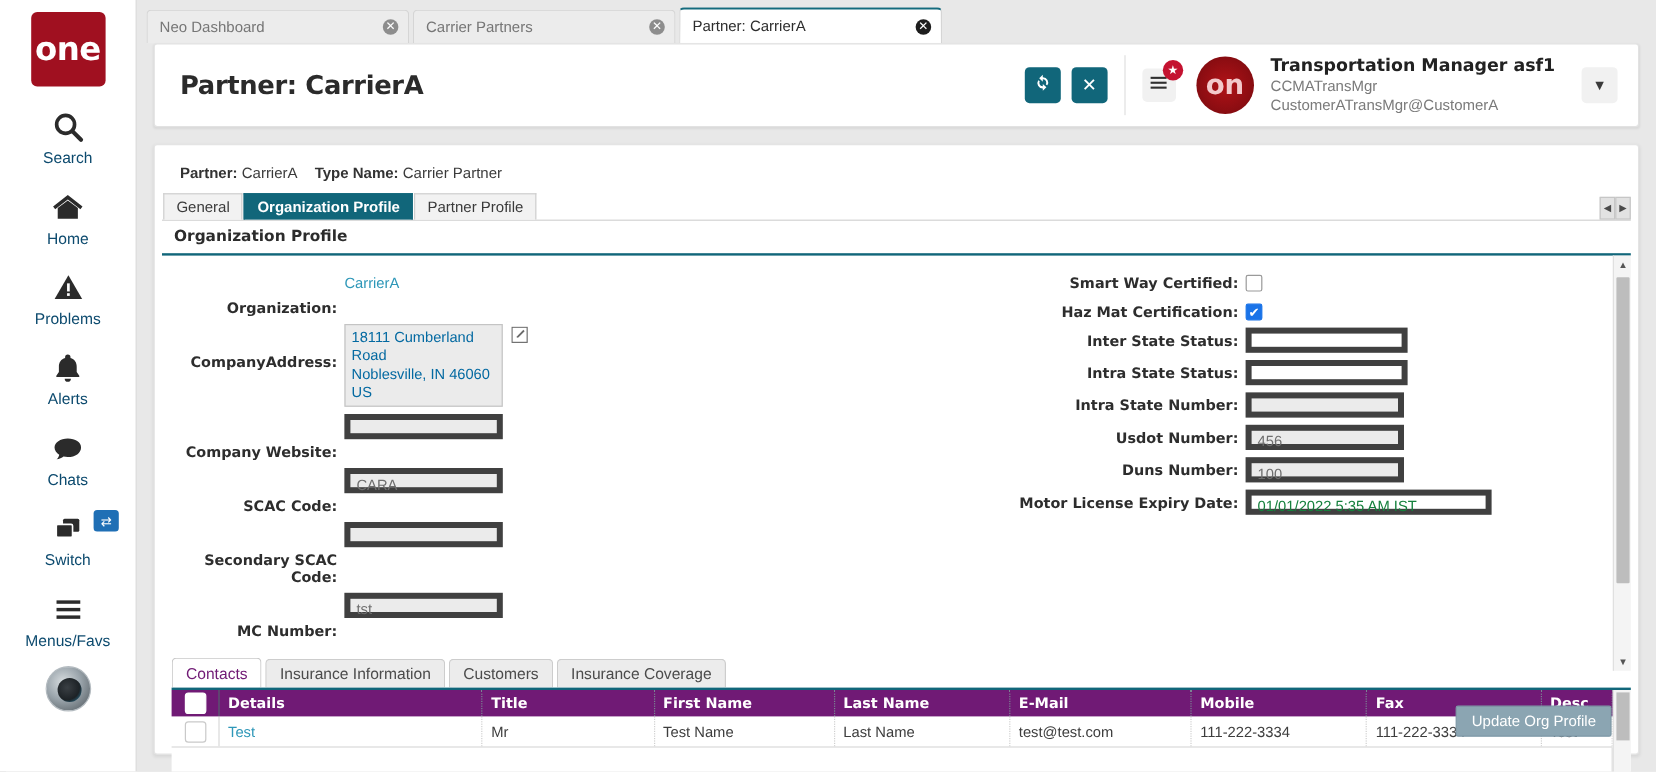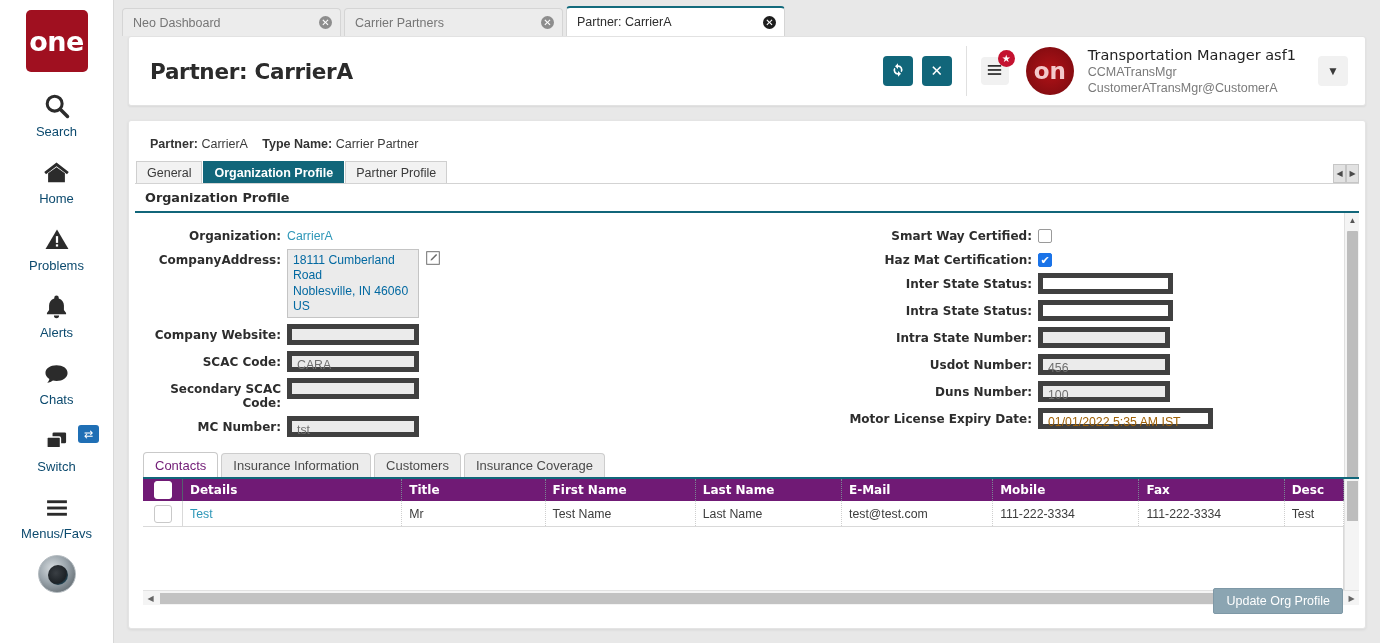--- a/index.html
+++ b/index.html
@@ -114,21 +114,21 @@
     background:#c41230; color:#fff; font-size:10px; display:flex; align-items:center; justify-content:center;
   }
   .useravatar {
     width: 48px; height: 48px; border-radius: 50%; margin-left: 17px;
     background: radial-gradient(circle at 50% 50%, #b11217 0%, #8d0d12 62%, #6e090d 100%);
     display:flex; align-items:center; justify-content:center;
     color:#f3c9cb; font-size: 23px; font-weight: 700; font-family:"DejaVu Sans", sans-serif;
     overflow:hidden; filter: blur(0.4px);
   }
   .userinfo { margin-left: 14px; line-height: 1.28; }
-  .userinfo .n { font-size: 14.5px; font-weight: 400; color: #222; font-family:"DejaVu Sans", sans-serif; }
+  .userinfo .n { font-size: 14.5px; font-weight: 700; color: #222; font-family:"DejaVu Sans", sans-serif; }
   .userinfo .r, .userinfo .e { font-size: 12.5px; color: #7a7a7a; }
   .caretbtn {
     width: 30px; height: 30px; border-radius: 4px; background: #f1f1f1;
     display:flex; align-items:center; justify-content:center; margin: 0 17px 0 22px; cursor:pointer;
     color:#3a3a3a; font-size: 12px;
   }
 
   
   .bodycard {
     position: absolute; left: 14px; top: 120px; right: 14px; bottom: 14px;
@@ -181,30 +181,30 @@
     background:#bdbdbd; border-radius:1px;
   }
 
   .formcols { display: flex; padding: 12px 18px 0 0; }
   .fcol { width: 50%; }
   .frow { display: flex; align-items: flex-start; margin-bottom: 6px; }
   .flabel {
     text-align: right; font-size: 12px; font-weight: 700; color: #2d2d2d;
     padding-top: 4px; padding-right: 6px; font-family: "DejaVu Sans", sans-serif;
   }
-  .fcol.left .flabel { width: 152px; }
+  .fcol.left .flabel { width: 152px; margin-top: 21px; }
   .fcol.right .flabel { width: 300px; }
   .finput {
     height: 21px; border: 5px solid #404040; background: #ebebeb;
     font-size: 12.3px; color: #6f6f6f; padding: 0 5px; line-height: 19px;
     font-family: "Liberation Sans", sans-serif;
   }
   .finput.w132 { width: 132px; }
   .finput.w135 { width: 135px; }
-  .finput.w205 { width: 175px; background:#fff; color:#a16207; }
+  .finput.w205 { width: 205px; background:#fff; color:#15803d; }
   .finput.white { background: #fff; color: #3a3a3a; }
   .addrbox {
     width: 132px; min-height: 64px; border: 1px solid #c4c4c4; background: #ebebeb;
     font-size: 12.2px; color: #0369a1; padding: 3px 5px; line-height: 1.25;
   }
   .editicon { margin-left: 7px; color:#6a6a6a; font-size: 13px; cursor:pointer; padding-top:2px; }
   .linkval { font-size: 12.3px; color: #2e97b8; padding-top: 4px; cursor:pointer; }
   .chk {
     width: 14px; height: 14px; border: 1px solid #9a9a9a; background: #fff;
     border-radius: 2px; margin-top: 4px; cursor: pointer;

